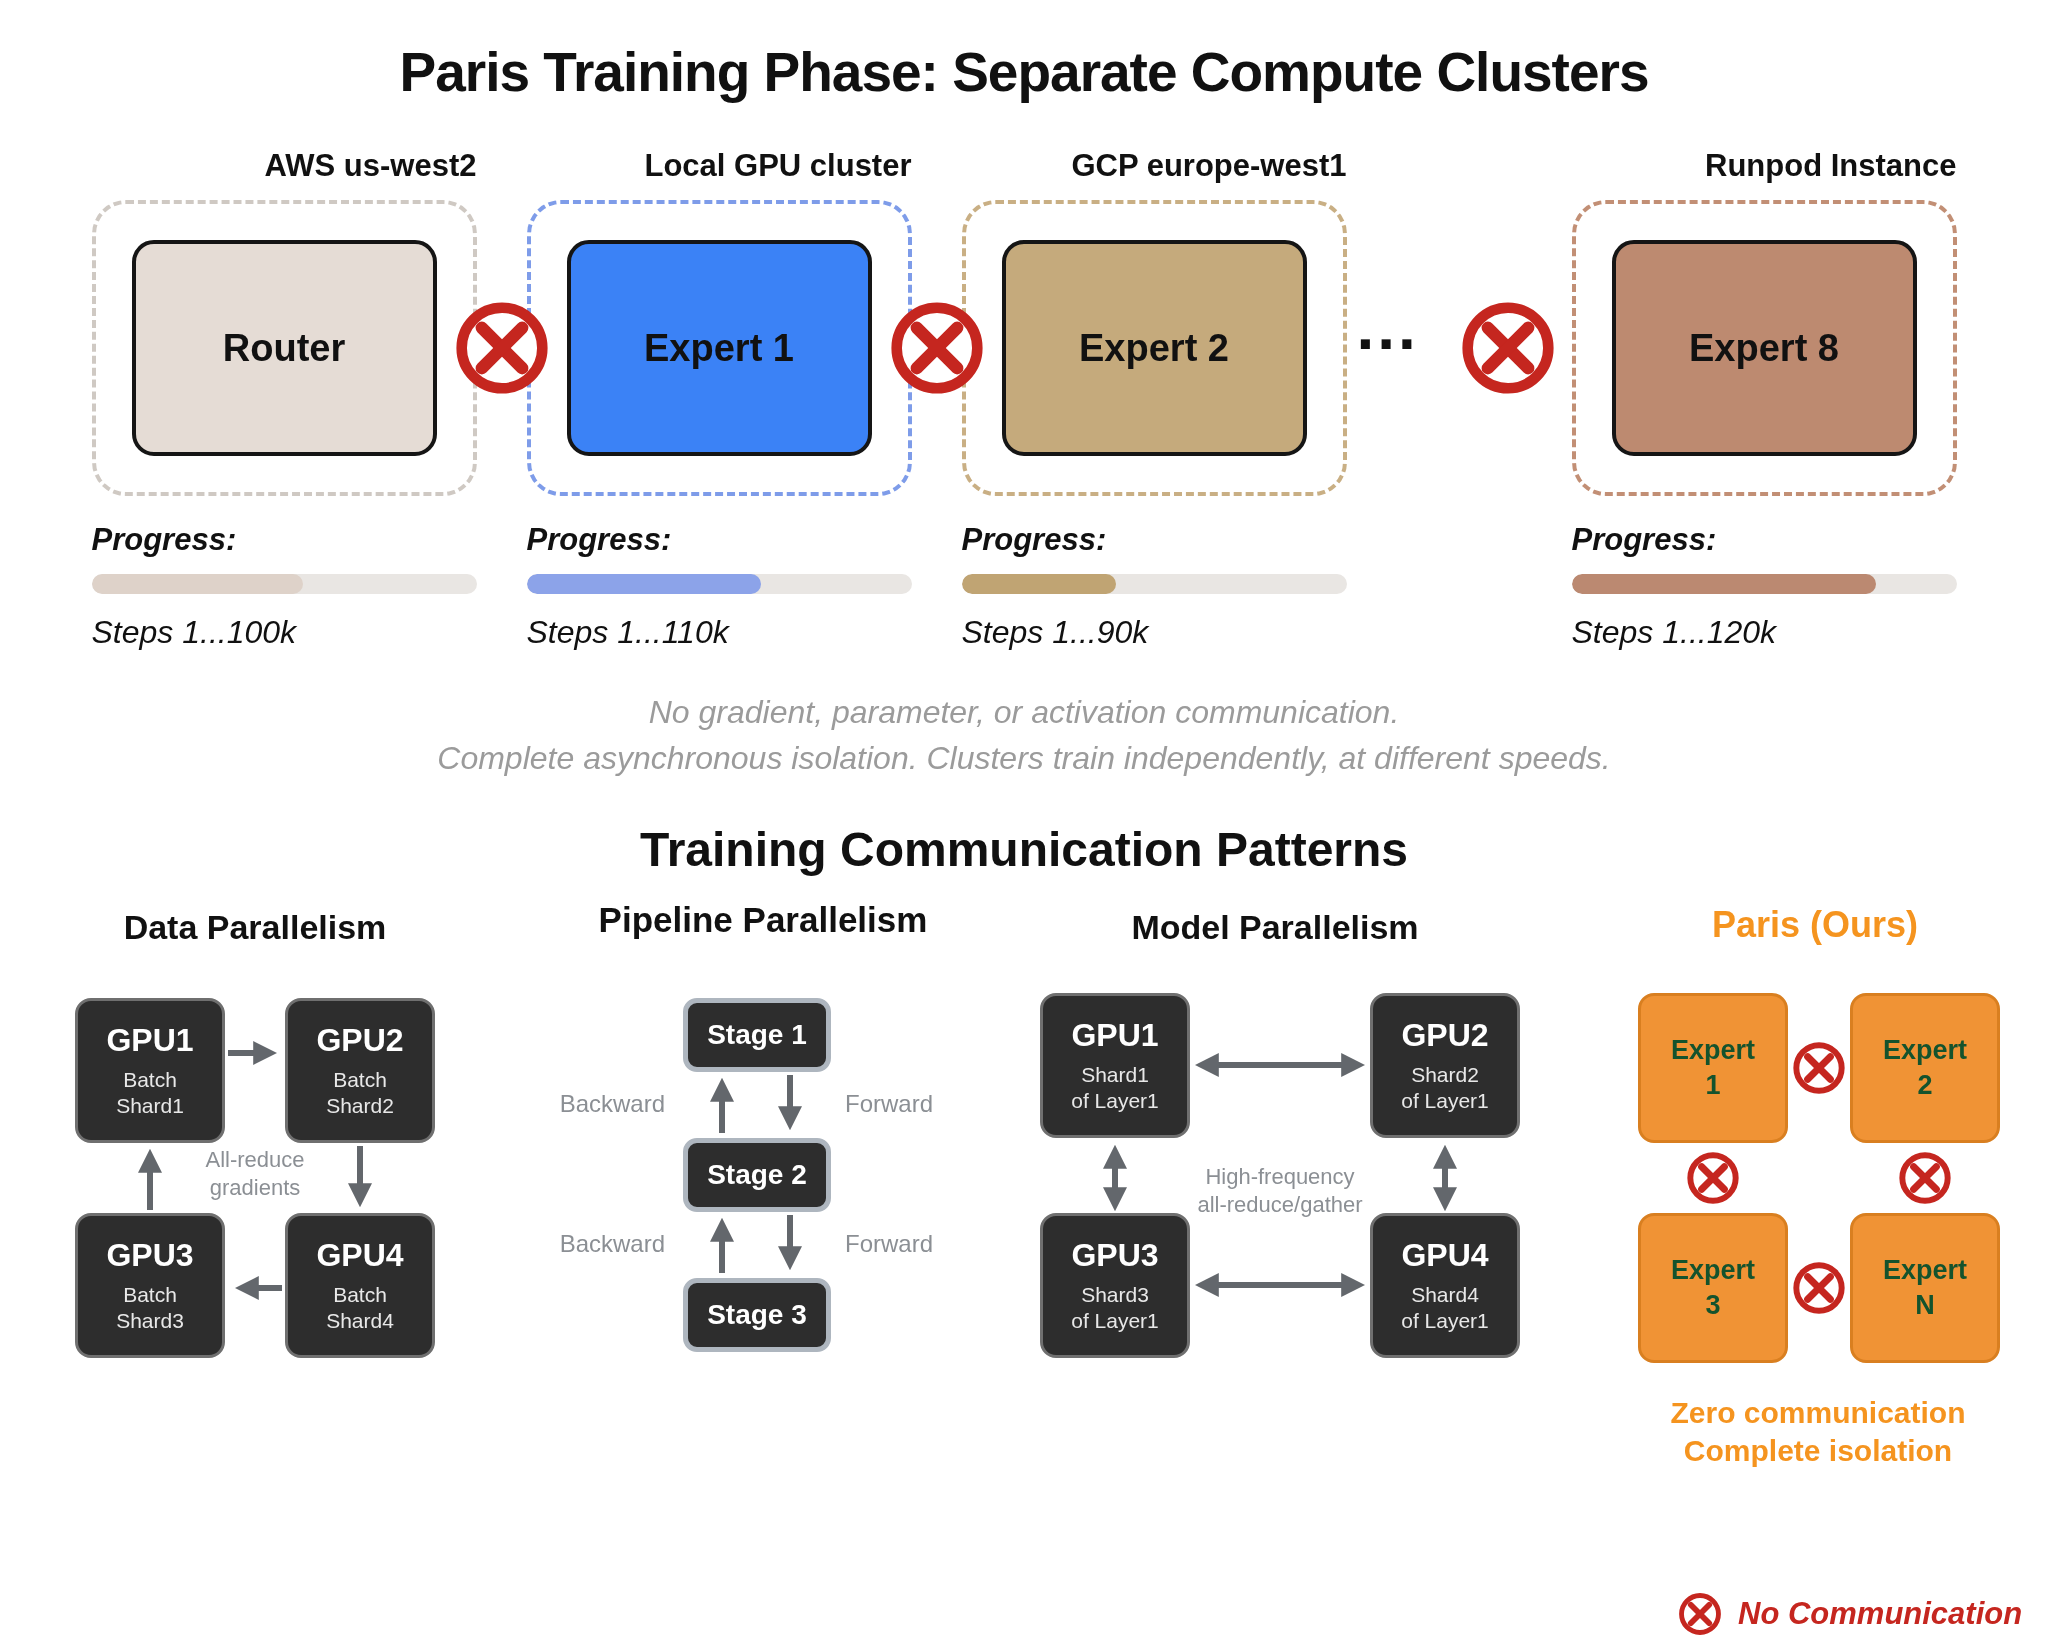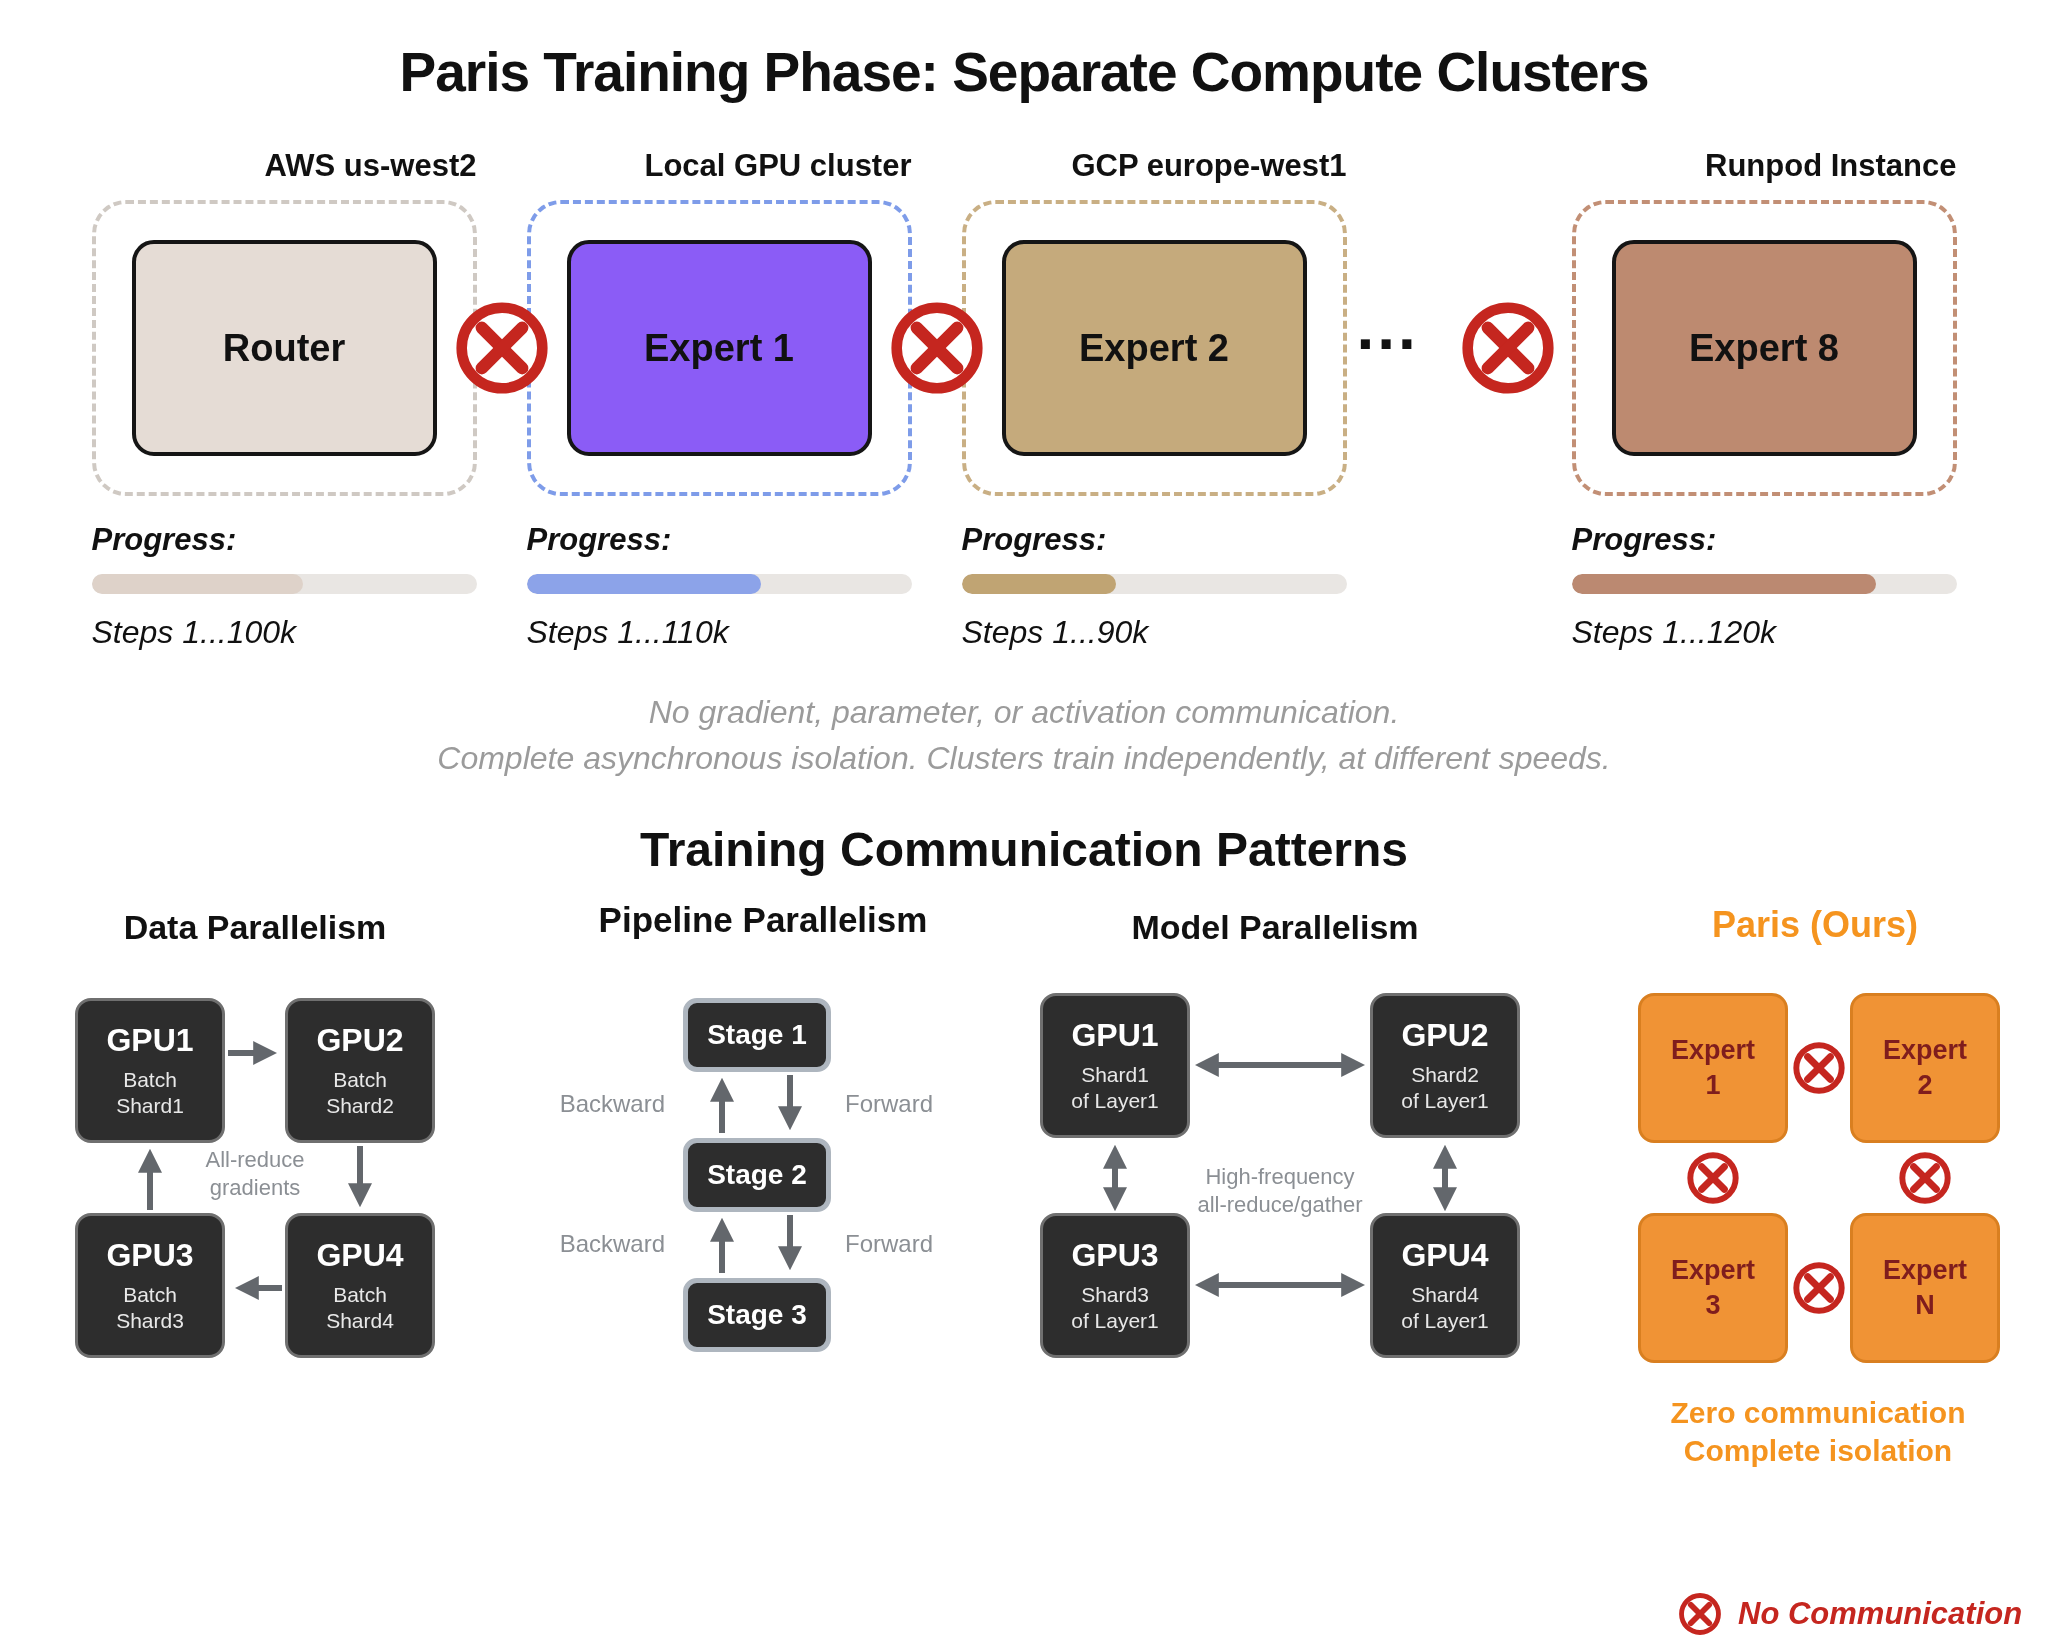--- a/index.html
+++ b/index.html
@@ -49,21 +49,21 @@
   .stage {
     position:absolute; width:148px; height:74px;
     background:#2d2d2d; border:5px solid #aeb6bf; border-radius:14px;
     color:#fff; font-size:28px; font-weight:bold;
     display:flex; align-items:center; justify-content:center;
   }
 
   .ebox {
     position:absolute; width:150px; height:150px;
     background:#f09335; border:3px solid #d97f20; border-radius:16px;
-    color:#7f1d1d; display:flex; flex-direction:column; align-items:center; justify-content:center;
+    color:#14532d; display:flex; flex-direction:column; align-items:center; justify-content:center;
     font-weight:bold; font-size:27px; line-height:1.3; text-align:center;
   }
 
   .plabel { position:absolute; font-size:24px; color:#8b8f94; }
   .clabel { position:absolute; font-size:22px; color:#8b8f94; text-align:center; line-height:1.25; }
   .paris-note { position:absolute; width:400px; text-align:center; color:#f5941f; font-weight:bold; font-size:30px; }
 
   .legend { position:absolute; left:1678px; top:1592px; display:flex; align-items:center; gap:16px; }
   .legend-label { color:#c5261f; font-weight:bold; font-style:italic; font-size:31px; }
   .abs { position:absolute; }
@@ -99,21 +99,21 @@
 
   <div class="spacer">
     <svg class="nocomm-big">
         <use href="#nocomm-sym"></use>
       </svg>
   </div>
 
   <div class="cluster">
     <div class="cluster-location">Local GPU cluster</div>
     <div class="cluster-dashed" style="border-color: rgb(126, 156, 233);">
-      <div class="cluster-box" style="background-color: #8b5cf6;">Expert 1</div>
+      <div class="cluster-box" style="background-color: #3b82f6;">Expert 1</div>
     </div>
     <div class="progress-label">Progress:</div>
     <div class="progress-track">
       <div class="progress-fill" style="background-color: rgb(140, 163, 233); width: 61%;"></div>
     </div>
     <div class="steps">Steps 1...110k</div>
   </div>
 
   <div class="spacer">
     <svg class="nocomm-big">

